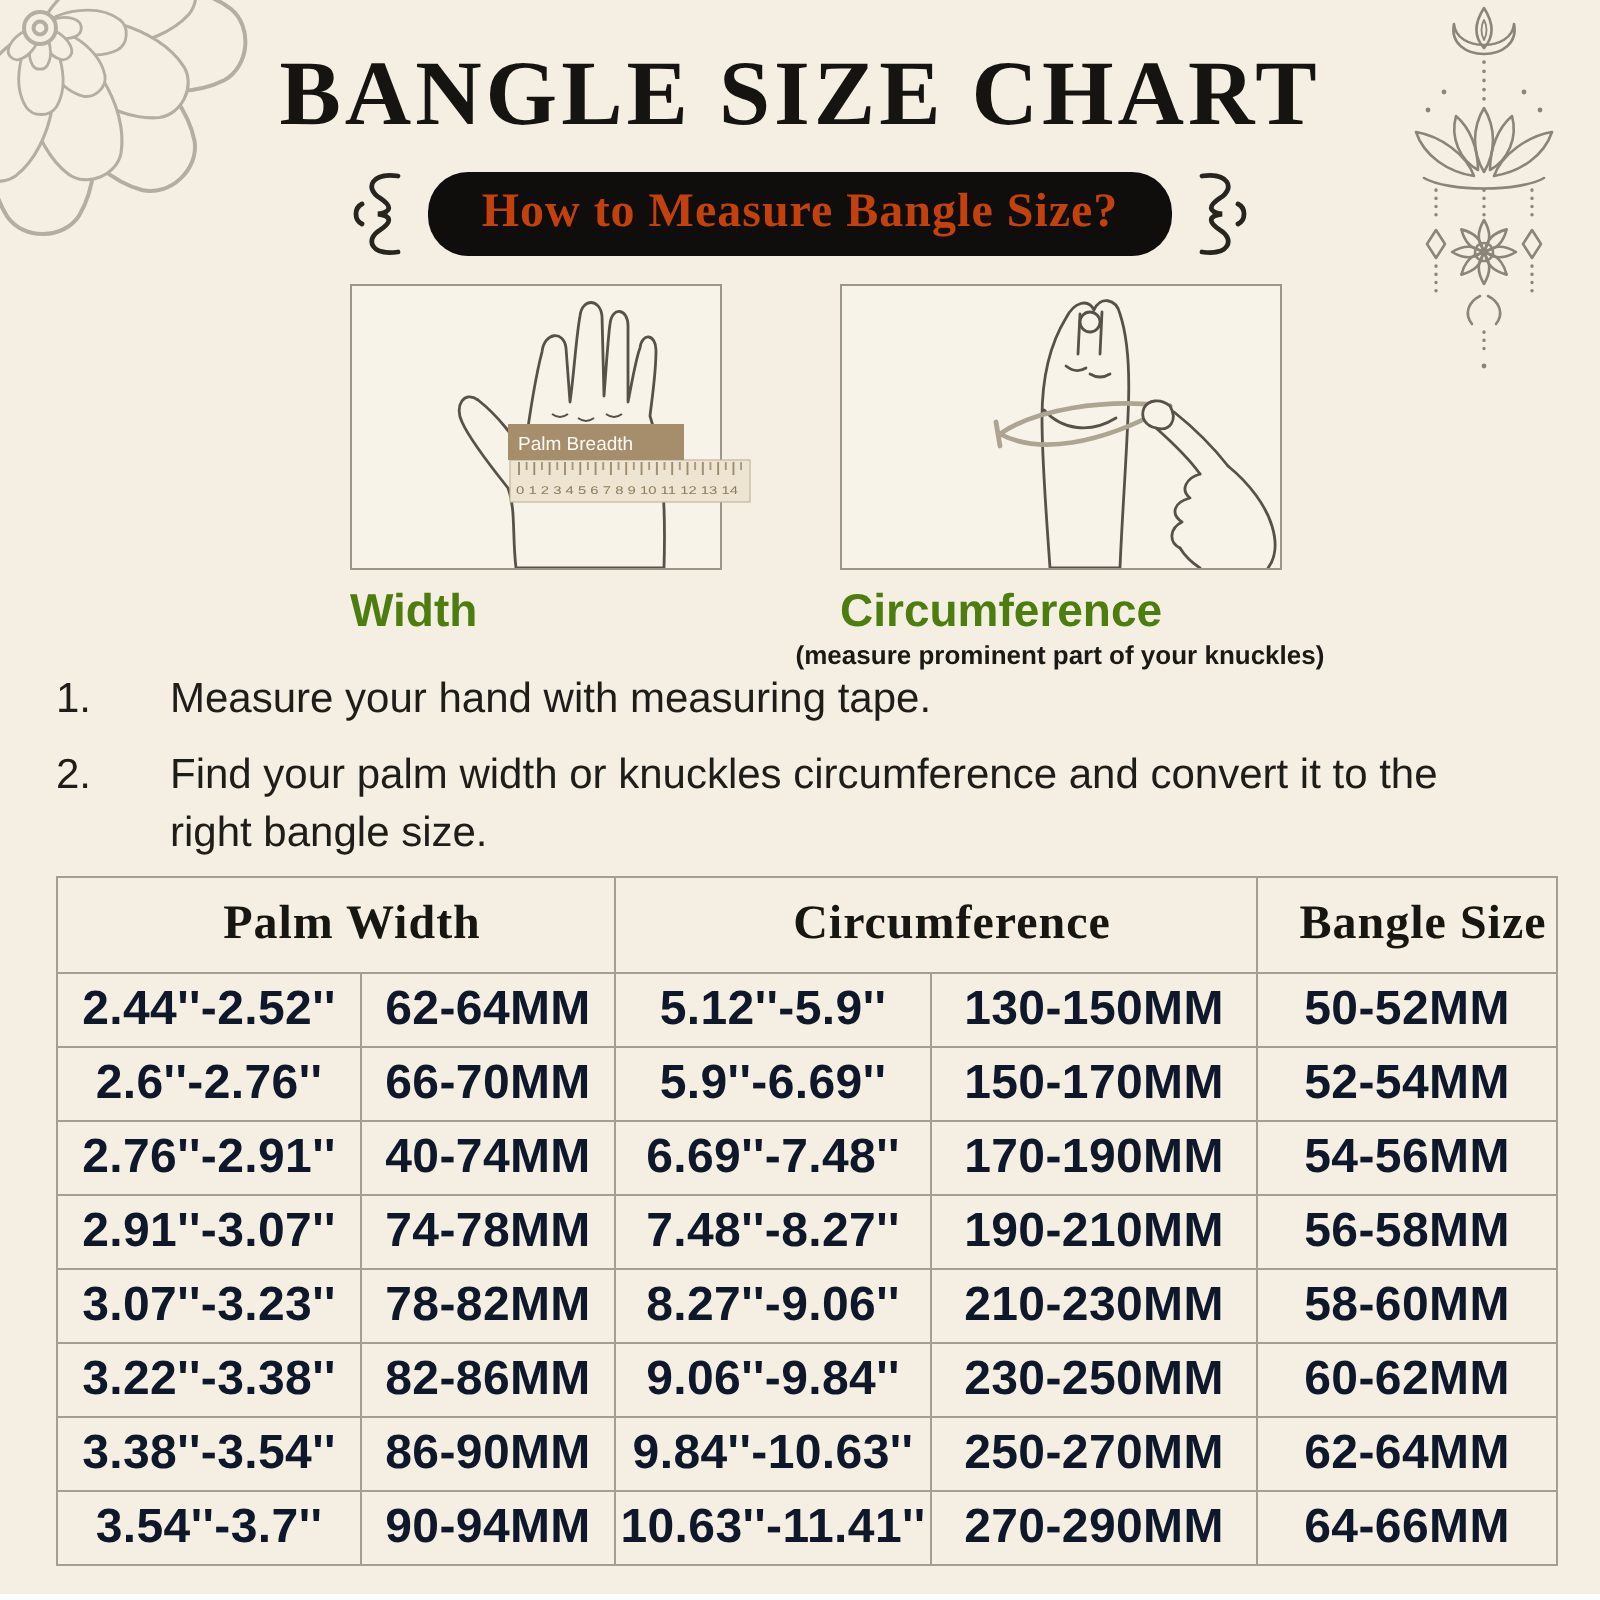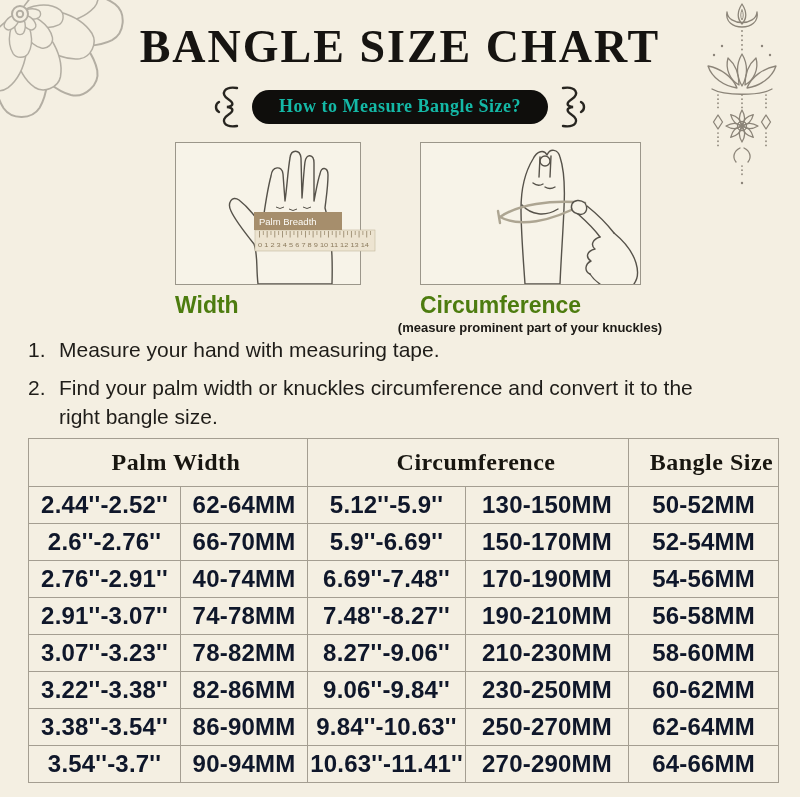--- a/index.html
+++ b/index.html
@@ -13,41 +13,41 @@
   .title{
     position:absolute; top:20px; left:0; width:100%; margin:0;
     text-align:center; font-family:"Liberation Serif", serif;
     font-size:46px; font-weight:700; letter-spacing:2px; color:#161411;
   }
   .badge-row{
     position:absolute; top:84px; left:0; width:100%;
     display:flex; justify-content:center; align-items:center; gap:12px;
   }
   .pill{
-    background:#0f0e0c; color:#14b8a6; border-radius:20px;
+    background:#0f0e0c; color:#c2410c; border-radius:20px;
     padding:5px 27px; font-family:"Liberation Serif", serif;
-    font-weight:700; font-size:18px; letter-spacing:0.5px; line-height:1.3;
+    font-weight:700; font-size:24px; letter-spacing:0.5px; line-height:1.3;
   }
   .flip{transform:scaleX(-1);}
   .fig{position:absolute; top:142px;}
   .fig-width{left:175px; width:186px;}
   .fig-circ{left:420px; width:221px;}
   .fig-box{border:1px solid #9b968a; background:#f7f3e8;padding-left:16px;}
   .fig-box svg{display:block;}
   .fig-caption{
     margin-top:7px; text-align:left; font-size:23px; font-weight:700; color:#4d7c0f;
   }
   .fig-note{
     margin-top:1px; text-align:center; font-size:13px; font-weight:700;
     white-space:nowrap; width:340px; margin-left:-60px; color:#1b1915;
   }
   .instructions{position:absolute; left:28px; top:336px; width:700px; font-size:21px; line-height:1.38; color:#1f1d19;}
   .instr-item{display:flex; margin-bottom:9px;}
   .instr-num{flex:none; width:31px;}
-  .instr-text{flex:1;}
+  .instr-text{flex:1;margin-left:26px;}
   table.size-table{
     position:absolute; left:28px; top:438px; width:750px;
     border-collapse:collapse; table-layout:fixed;
   }
   .size-table th,.size-table td{border:1px solid #a49e91; text-align:center; padding:0;}
   .size-table th{
     height:47px; font-family:"Liberation Serif", serif; font-size:24px;
     font-weight:700; color:#181610; letter-spacing:0.5px;padding-left:16px;
   }
   .size-table td{

